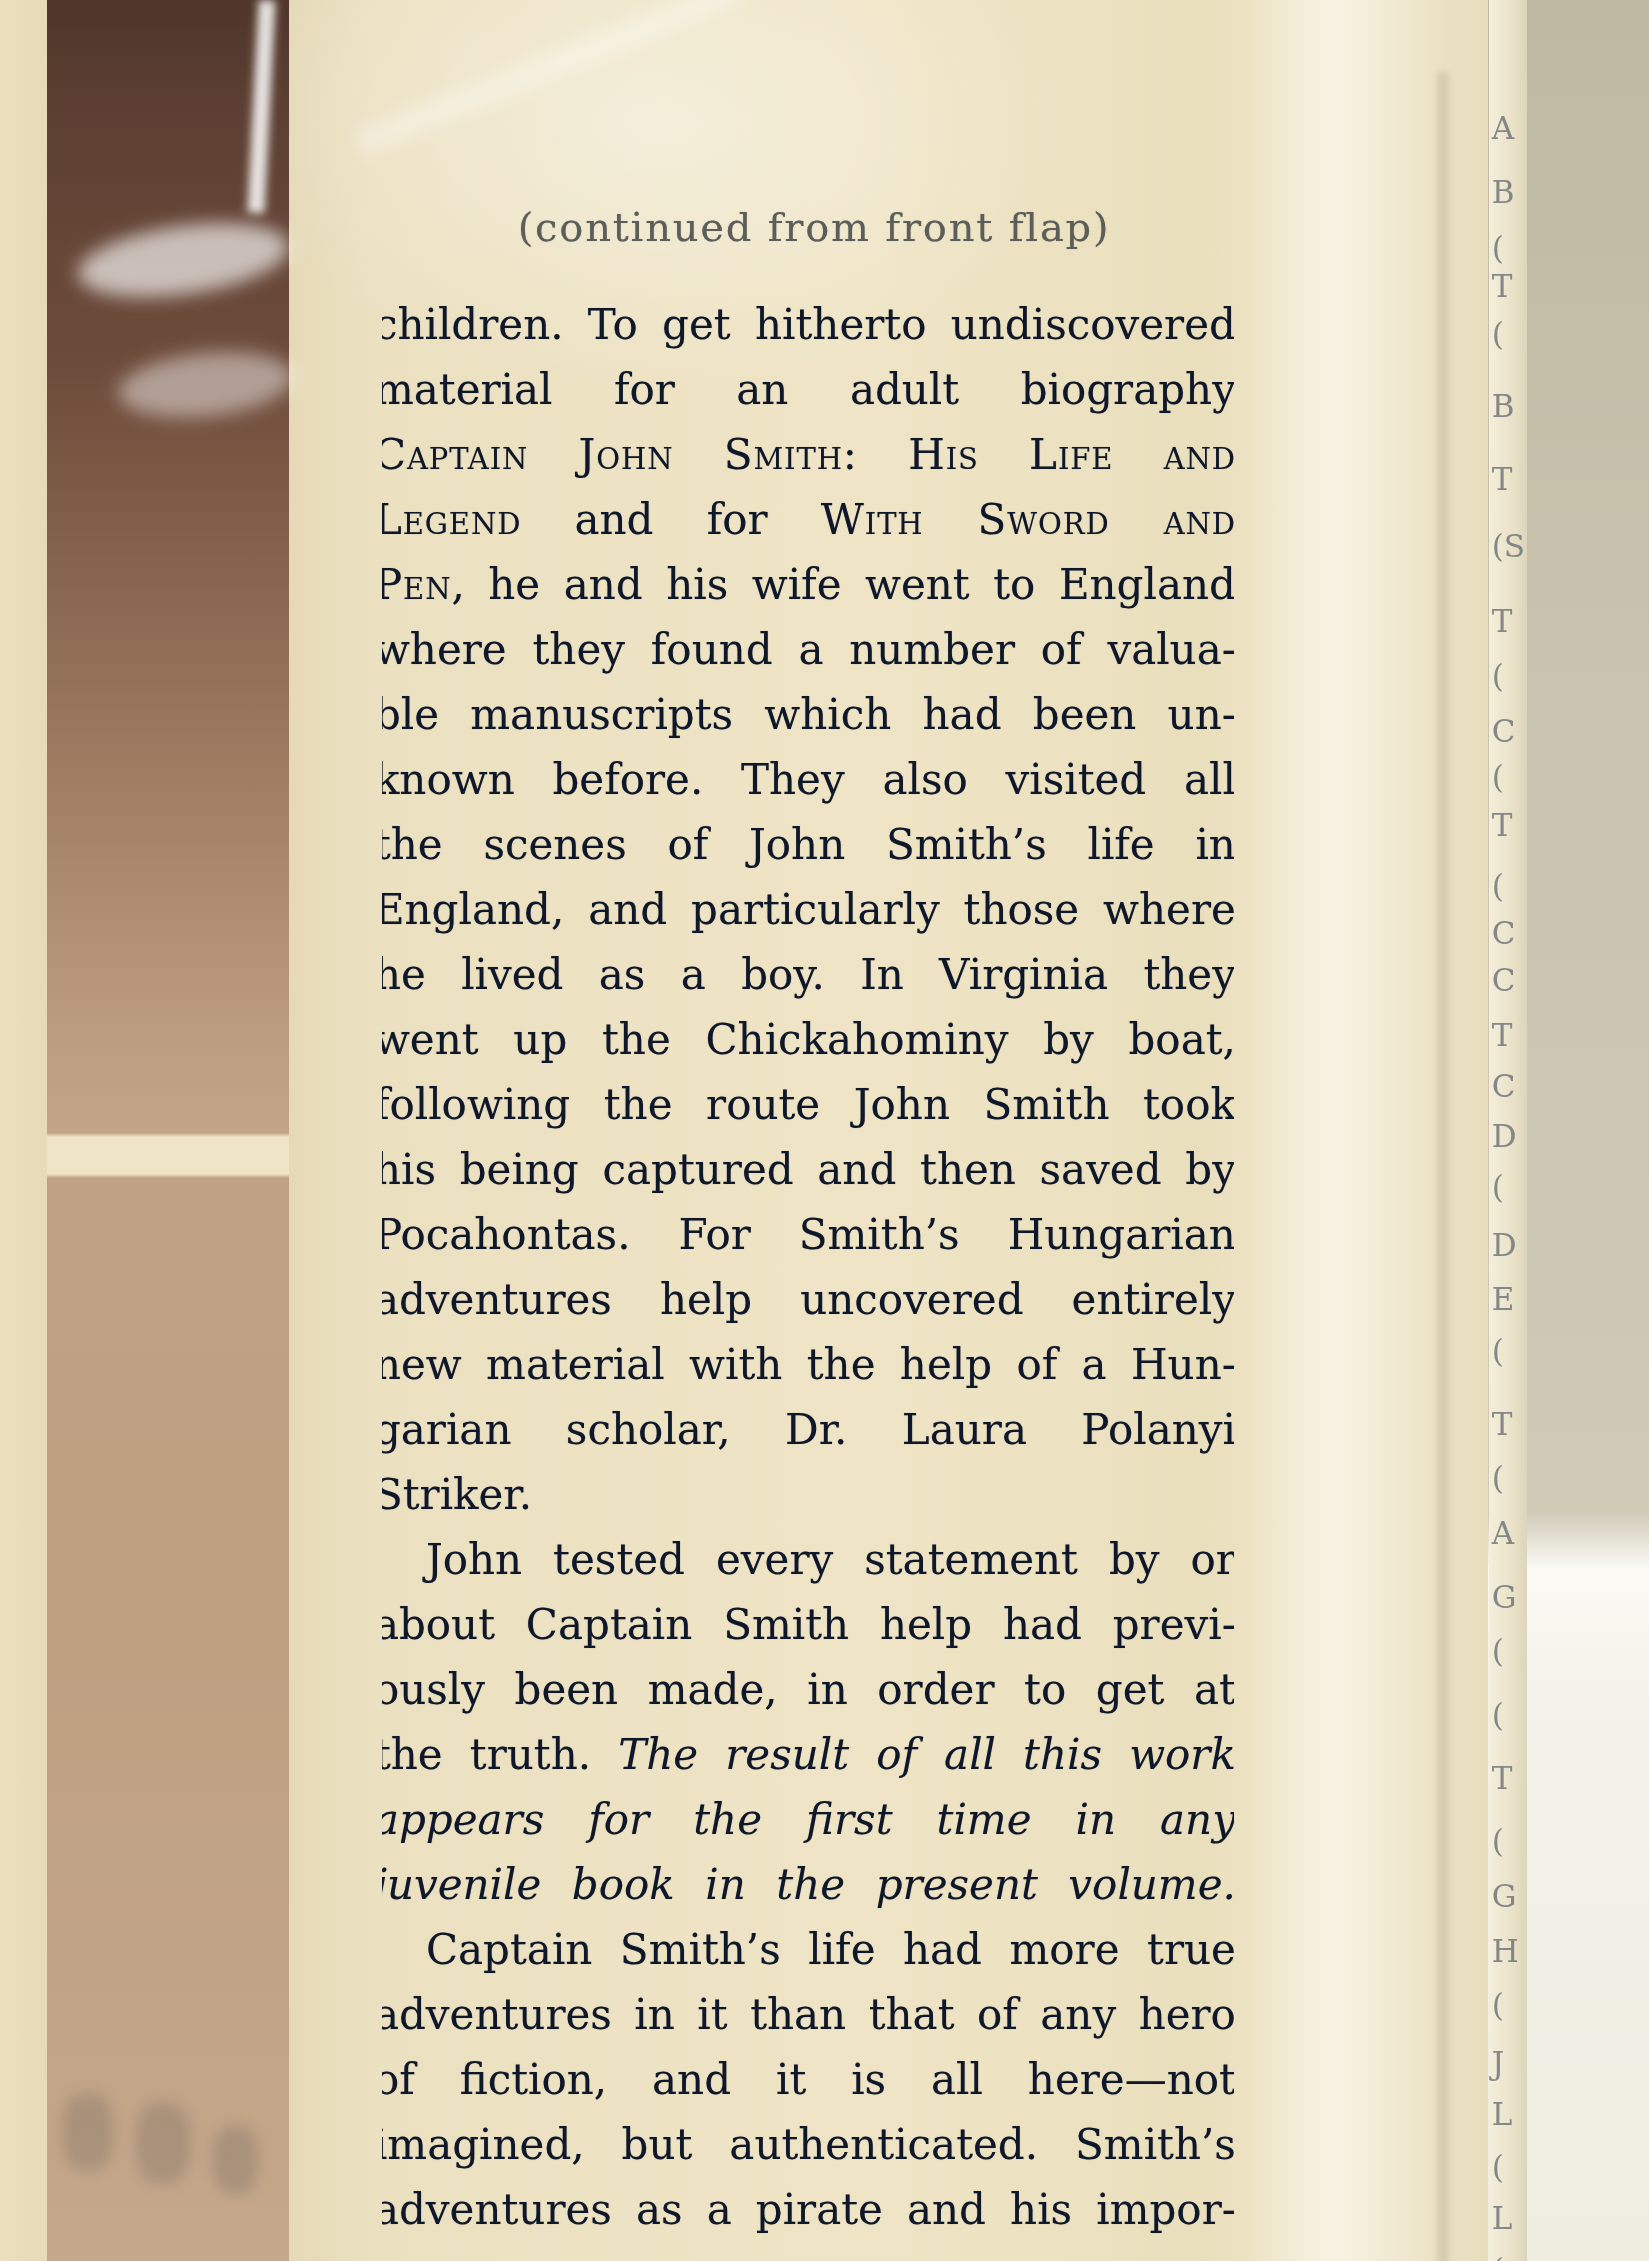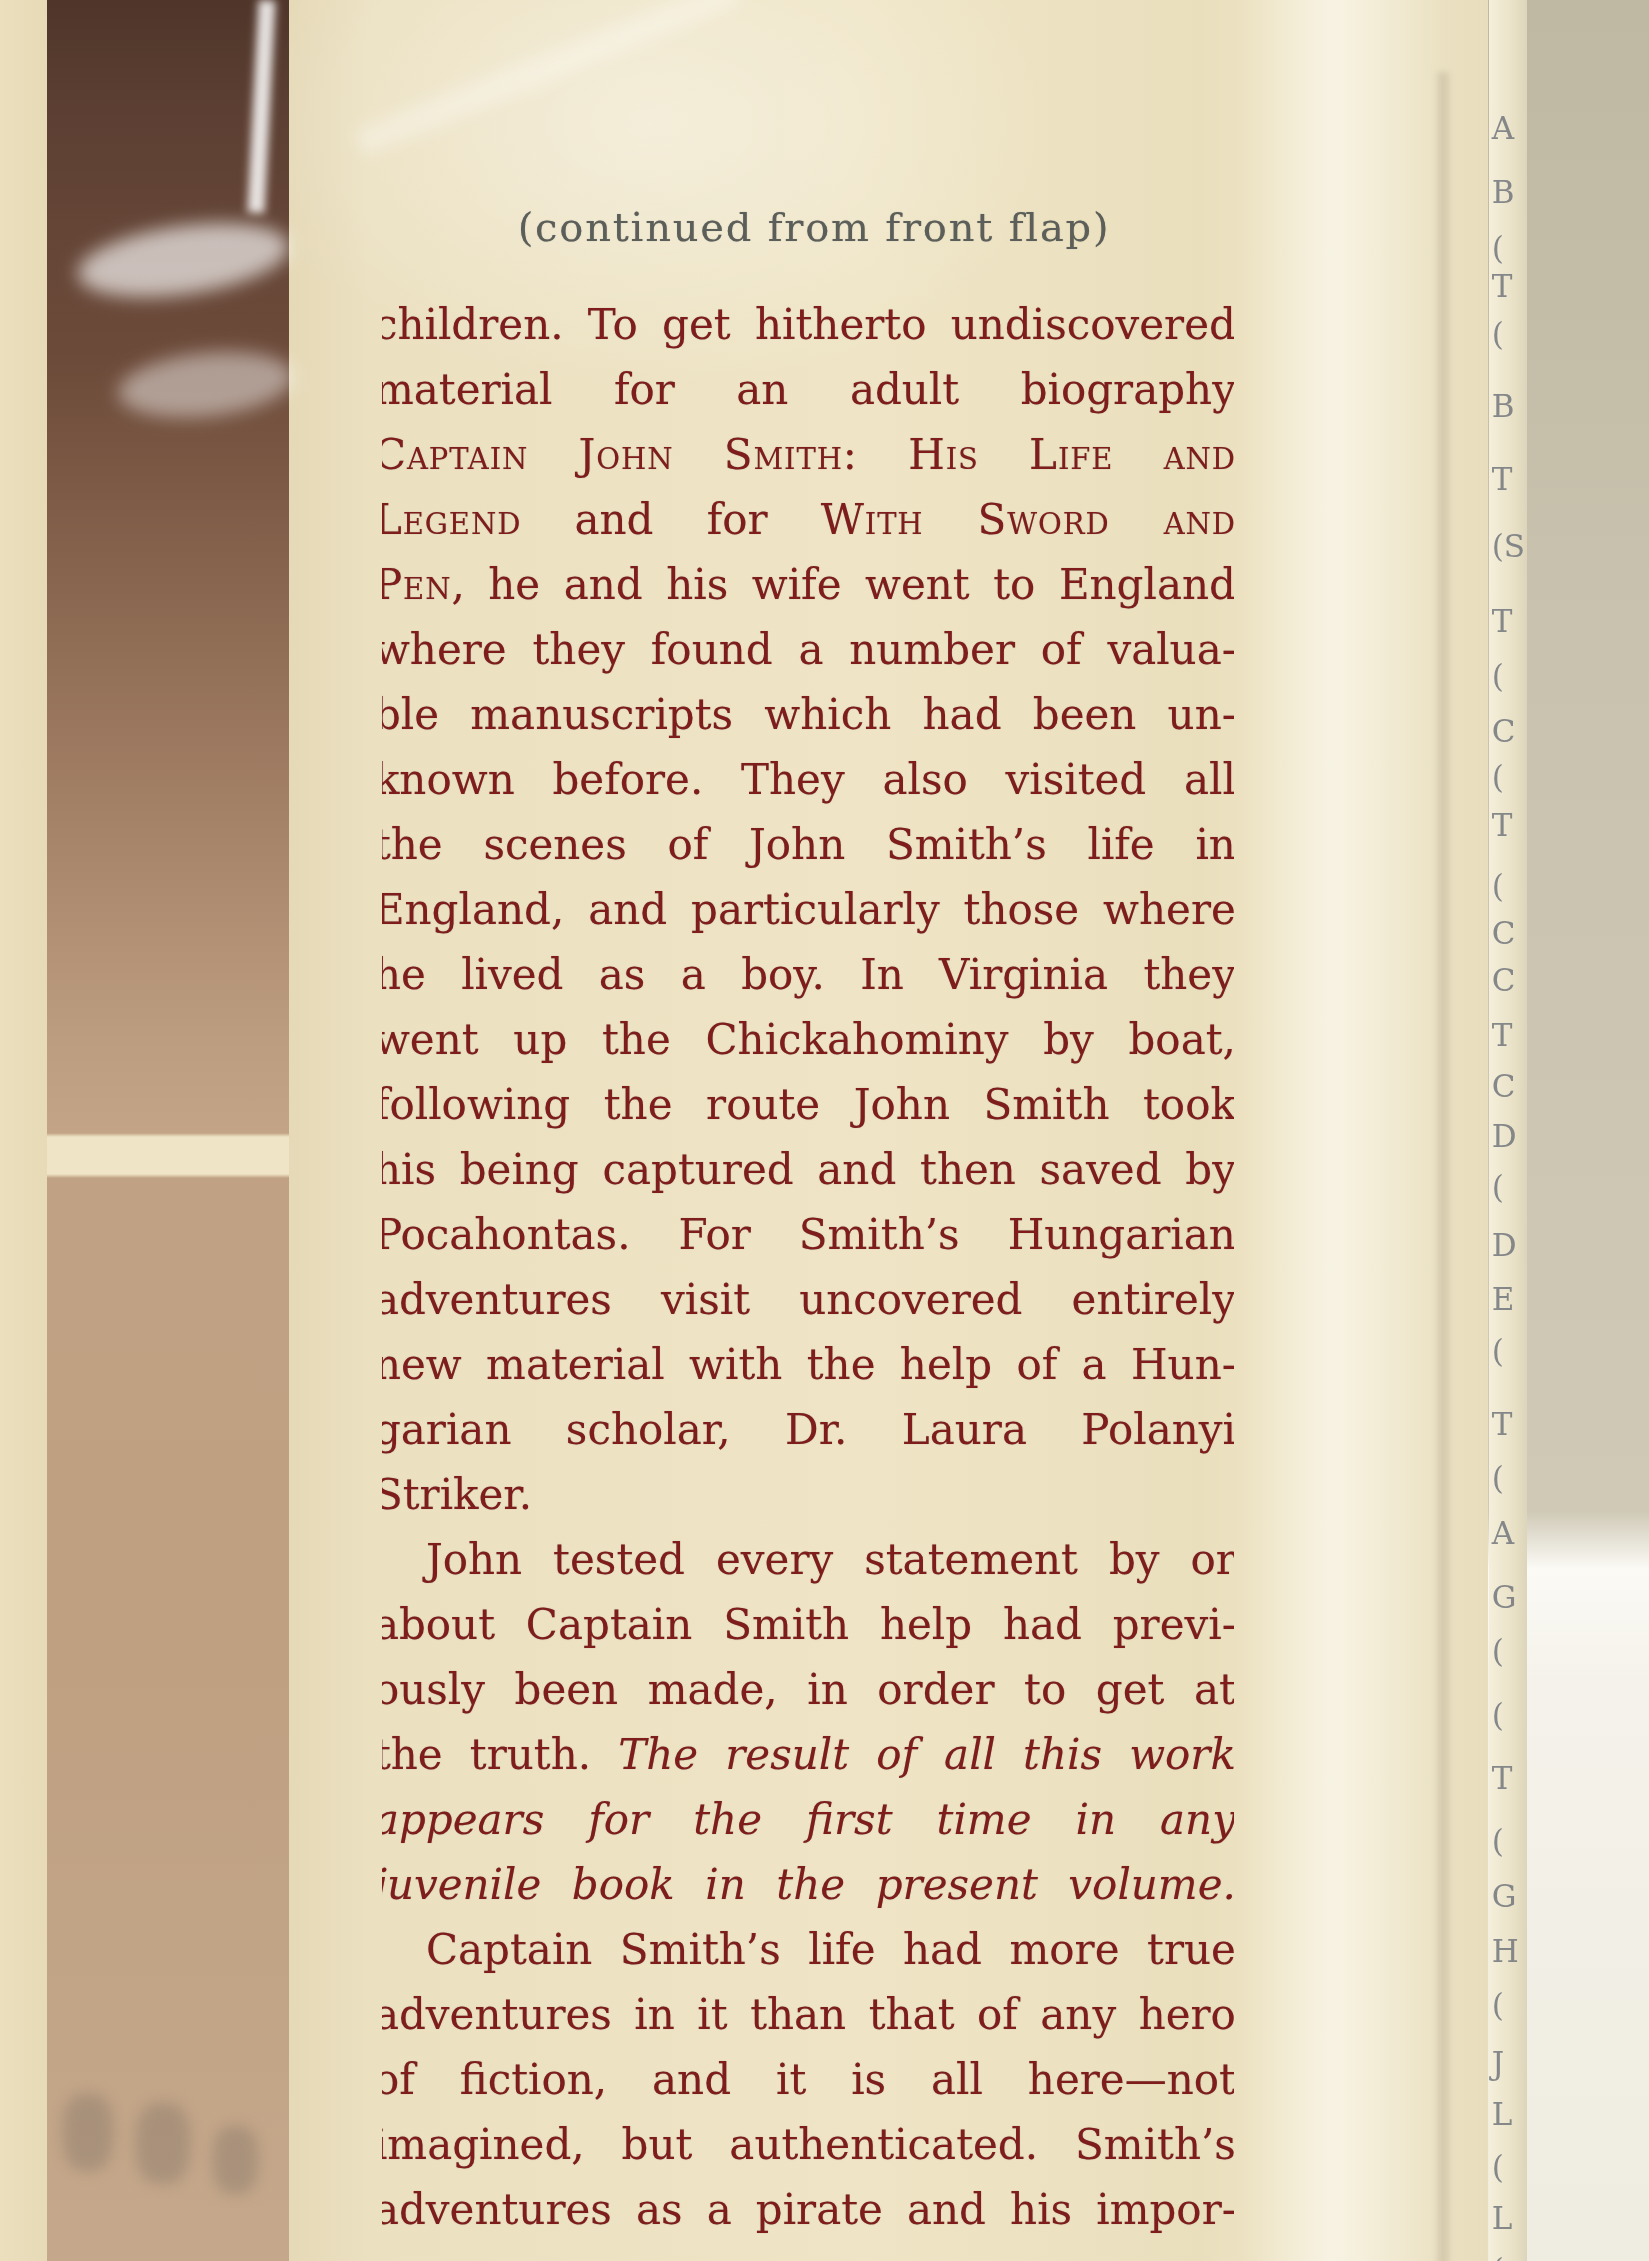--- a/index.html
+++ b/index.html
@@ -45,21 +45,21 @@
   .cover-glare2{position:absolute;left:118px;top:353px;width:176px;height:63px;border-radius:50%;
          background:rgba(255,255,255,.45);filter:blur(9px);transform:rotate(-6deg);}
   .smudge{position:absolute;background:rgba(100,95,85,.28);filter:blur(6.3px);border-radius:40%;}
 
   
   .heading{position:absolute;left:475px;top:204px;width:678px;text-align:center;
            font-size:40px;letter-spacing:1.8px;color:#5c5f59;
            text-shadow:0 0 0.9px rgba(92,95,89,.55);}
   .textwrap{position:absolute;left:382px;top:292px;width:852px;height:2157px;overflow:hidden;}
   .tline{position:relative;left:-8.1px;width:862px;height:65px;line-height:65px;
-         font-size:42px;color:#7f1d1d;text-align:justify;text-align-last:justify;
+         font-size:42px;color:#0f172a;text-align:justify;text-align-last:justify;
          text-justify:inter-word;text-shadow:0 0 0.9px rgba(85,86,79,.5);}
   .tline.nojust{text-align-last:left;}
   .tline.indent{text-indent:52px;}
   .sc{font-variant:small-caps;letter-spacing:0.9px;}
   .it{font-style:italic;}
 
   
   .wood{position:absolute;left:0;top:0;width:1650px;height:2475px;
         clip-path:polygon(0 2420px,289px 2424px,904px 2437px,1488px 2450px,1650px 2458px,1650px 2475px,0 2475px);
         background:
@@ -139,21 +139,21 @@
       <div class="tline"><span>where they found a number of valua-</span></div>
       <div class="tline"><span>ble manuscripts which had been un-</span></div>
       <div class="tline"><span>known before. They also visited all</span></div>
       <div class="tline"><span>the scenes of John Smith’s life in</span></div>
       <div class="tline"><span>England, and particularly those where</span></div>
       <div class="tline"><span>he lived as a boy. In Virginia they</span></div>
       <div class="tline"><span>went up the Chickahominy by boat,</span></div>
       <div class="tline"><span>following the route John Smith took</span></div>
       <div class="tline"><span>his being captured and then saved by</span></div>
       <div class="tline"><span>Pocahontas. For Smith’s Hungarian</span></div>
-      <div class="tline"><span>adventures visit uncovered entirely</span></div>
+      <div class="tline"><span>adventures help uncovered entirely</span></div>
       <div class="tline"><span>new material with the help of a Hun-</span></div>
       <div class="tline"><span>garian scholar, Dr. Laura Polanyi</span></div>
       <div class="tline nojust"><span>Striker.</span></div>
       <div class="tline indent"><span>John tested every statement by or</span></div>
       <div class="tline"><span>about Captain Smith help had previ-</span></div>
       <div class="tline"><span>ously been made, in order to get at</span></div>
       <div class="tline"><span>the truth. </span><span class="it">The result of all this work</span></div>
       <div class="tline"><span class="it">appears for the first time in any</span></div>
       <div class="tline"><span class="it">juvenile book in the present volume.</span></div>
       <div class="tline indent"><span>Captain Smith’s life had more true</span></div>

